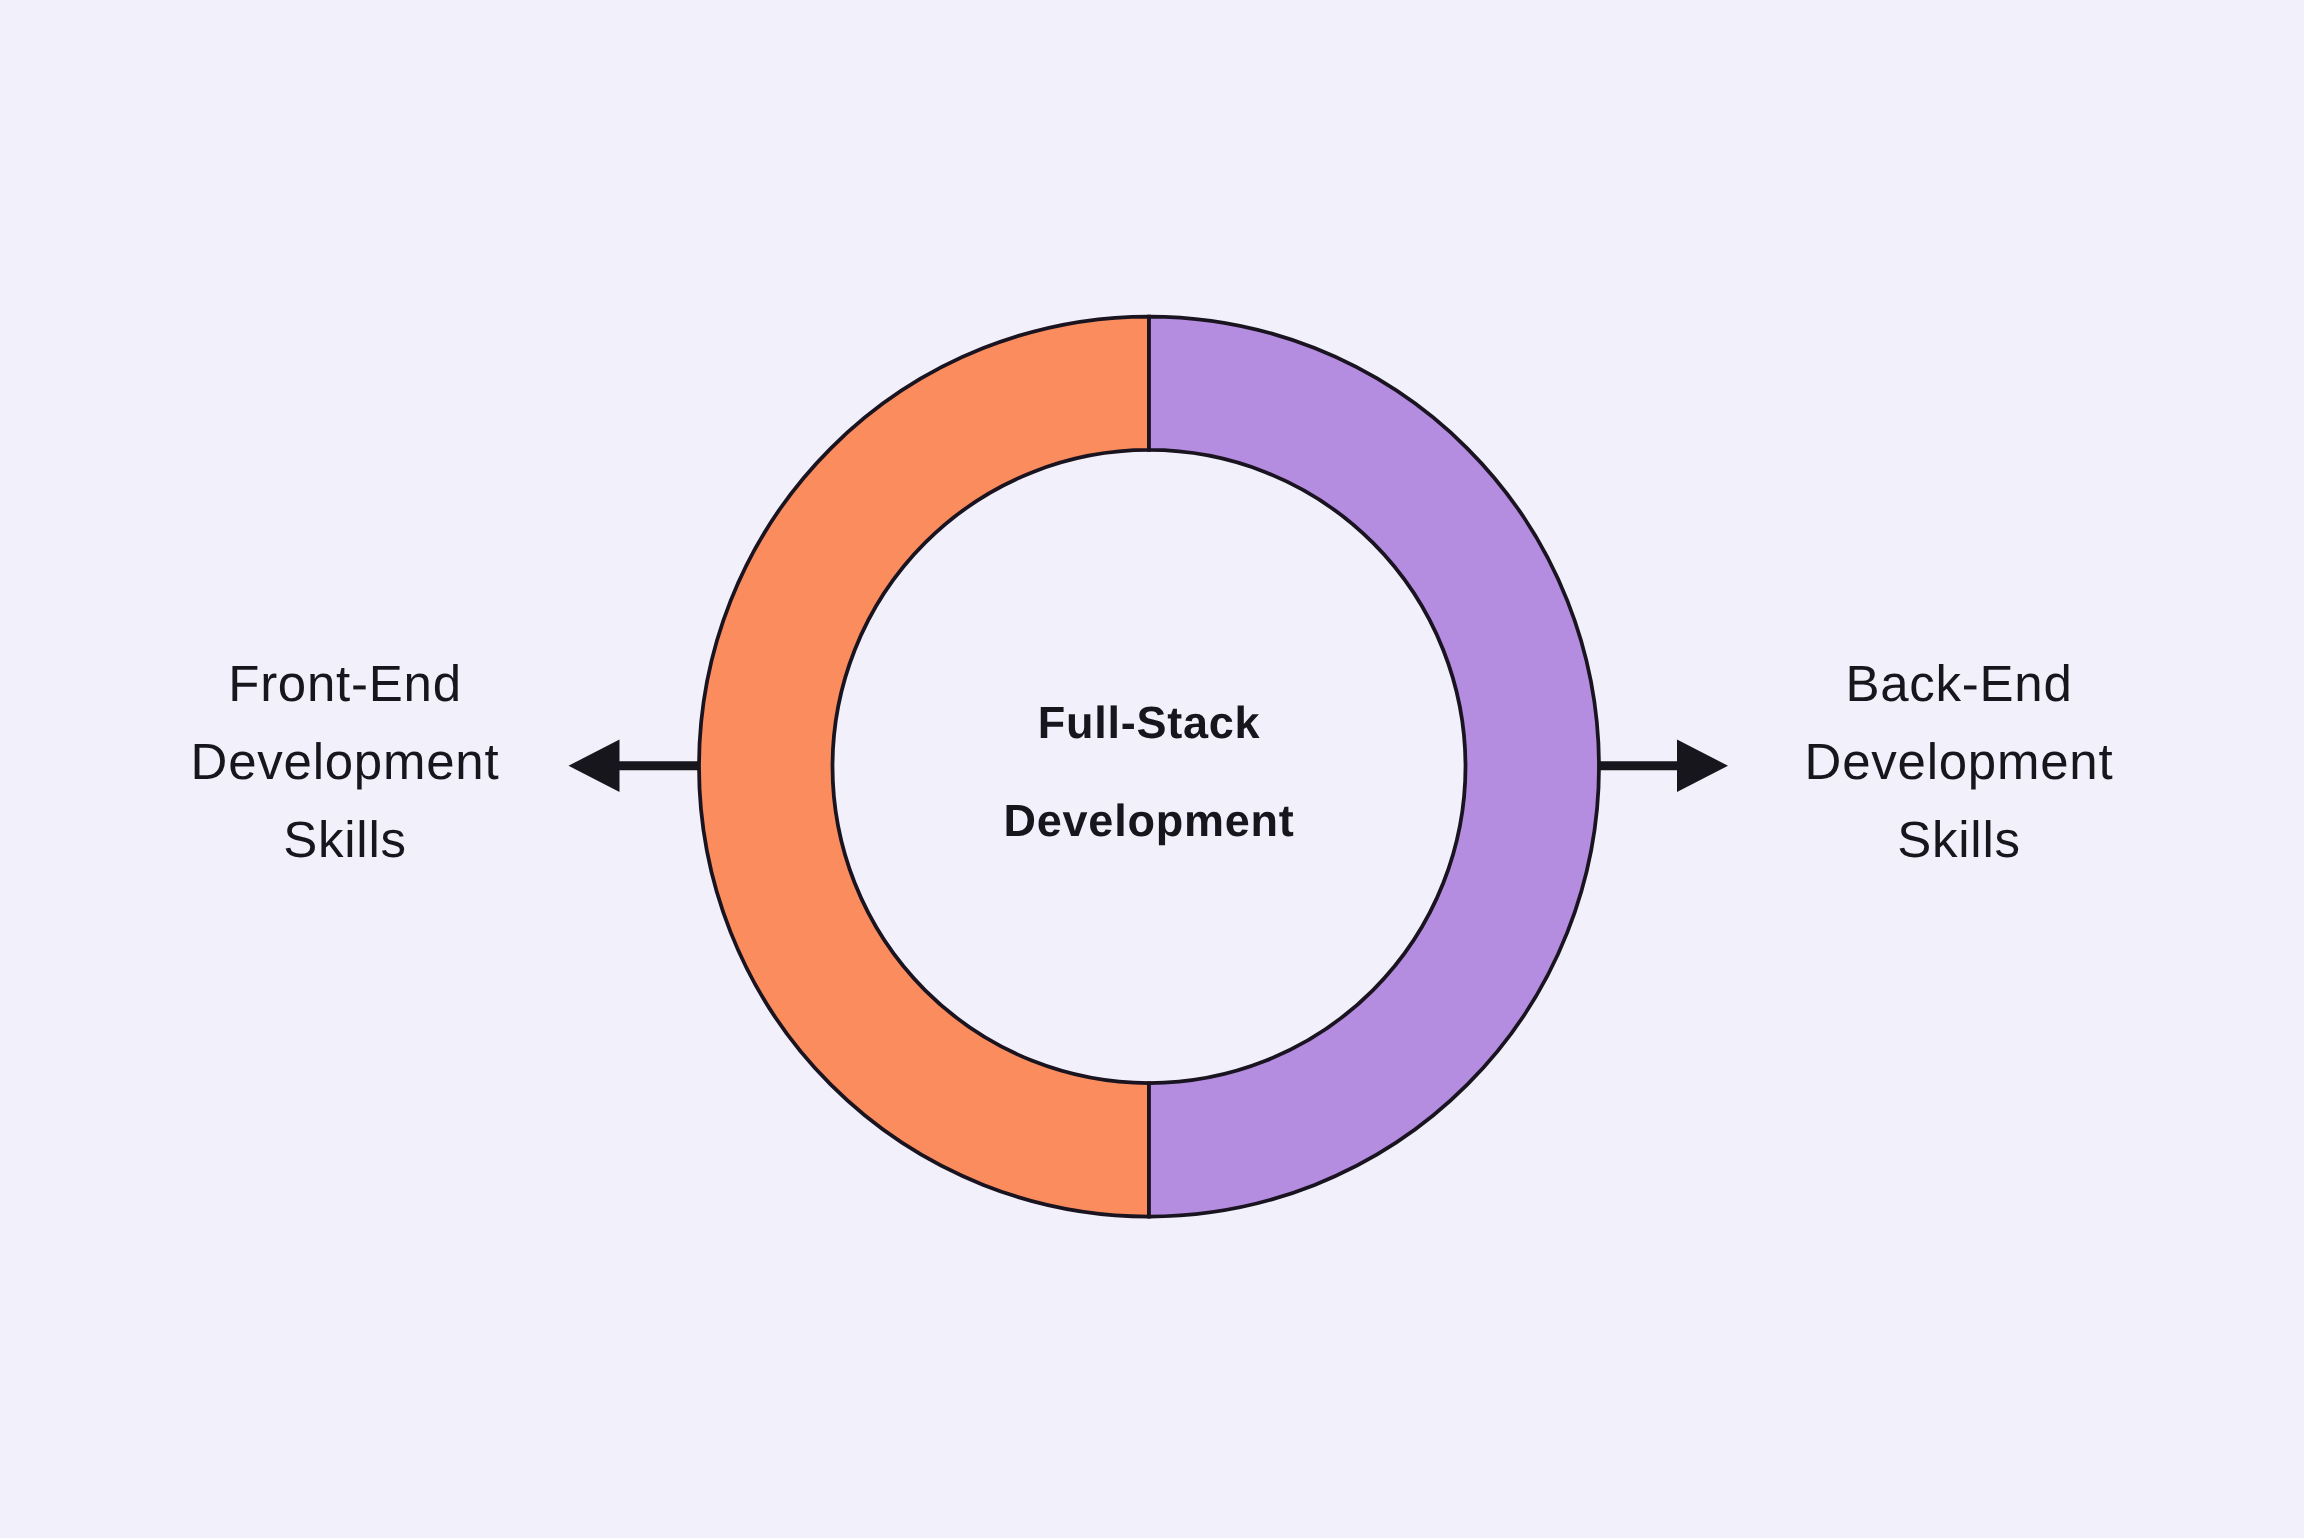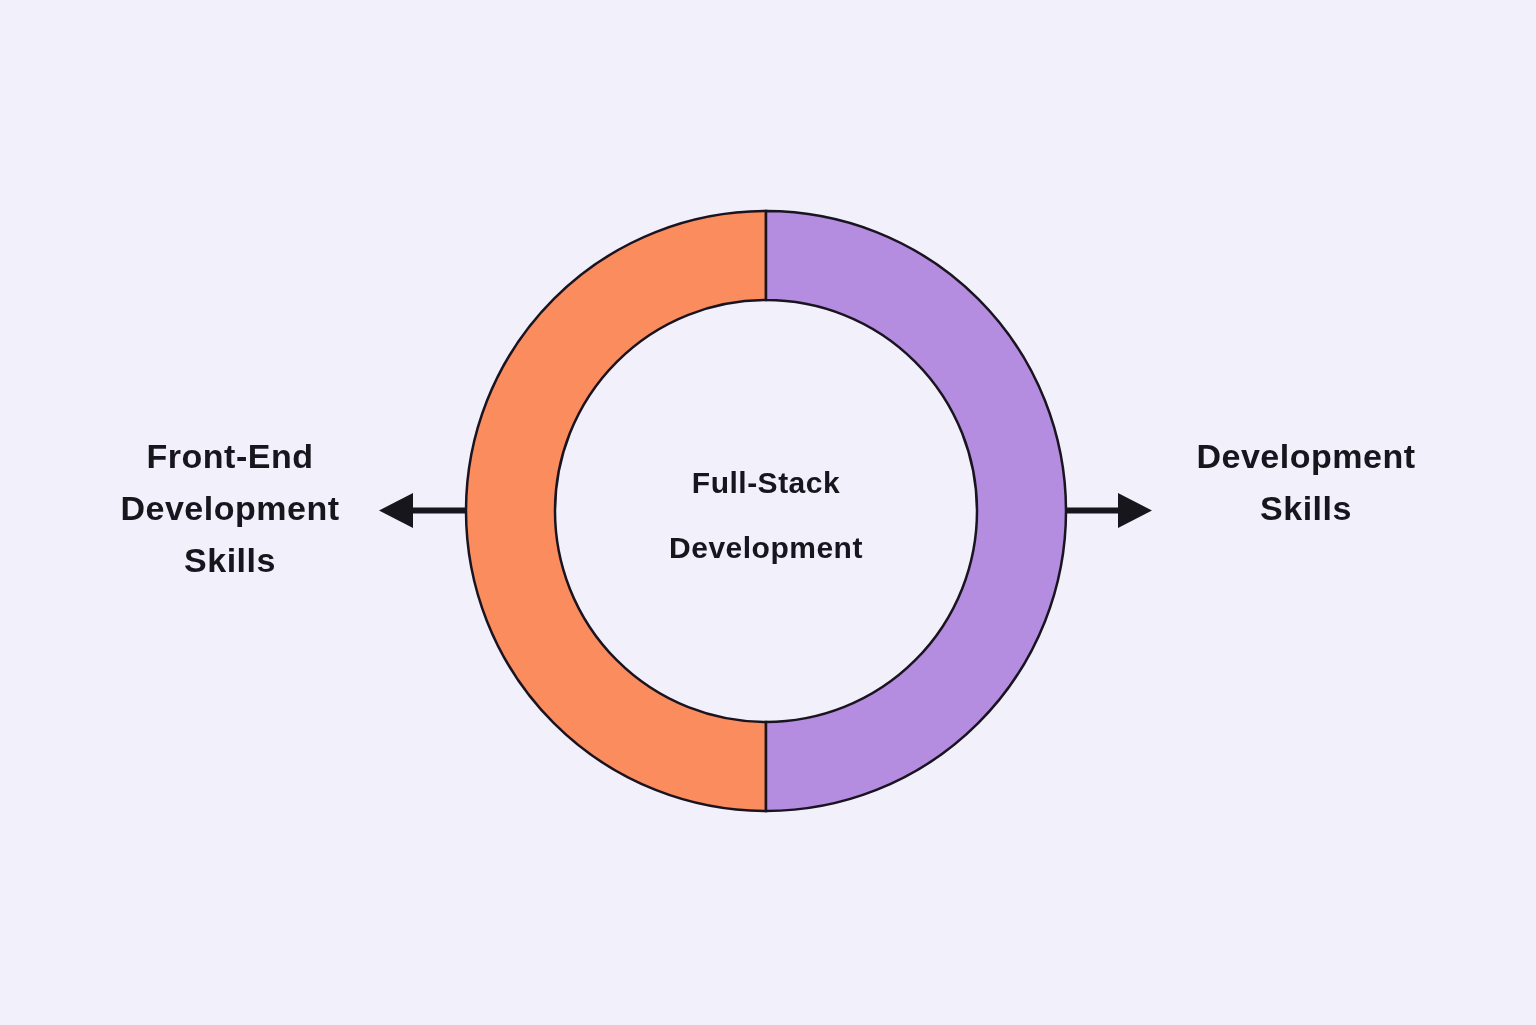--- a/index.html
+++ b/index.html
@@ -24,21 +24,21 @@
     width: 1536px;
     height: 1025px;
   }
   .side-label {
     position: absolute;
     width: 360px;
     top: 430px;
     text-align: center;
     font-size: 34px;
     line-height: 52px;
-    font-weight: 700;
+    font-weight: 400;
     color: var(--text, #17161D);
     letter-spacing: 0.5px;
   }
   .side-label-left {
     left: 50px;
   }
   .side-label-right {
     left: 1126px;
   }
   .side-label span {
@@ -88,17 +88,18 @@
     <span>Development</span>
     <span>Skills</span>
   </div>
 
   <div class="center-label">
     <span>Full-Stack</span>
     <span>Development</span>
   </div>
 
   <div class="side-label side-label-right">
+    <span>Back-End</span>
     <span>Development</span>
     <span>Skills</span>
   </div>
 
 </div>
 
 </body></html>

